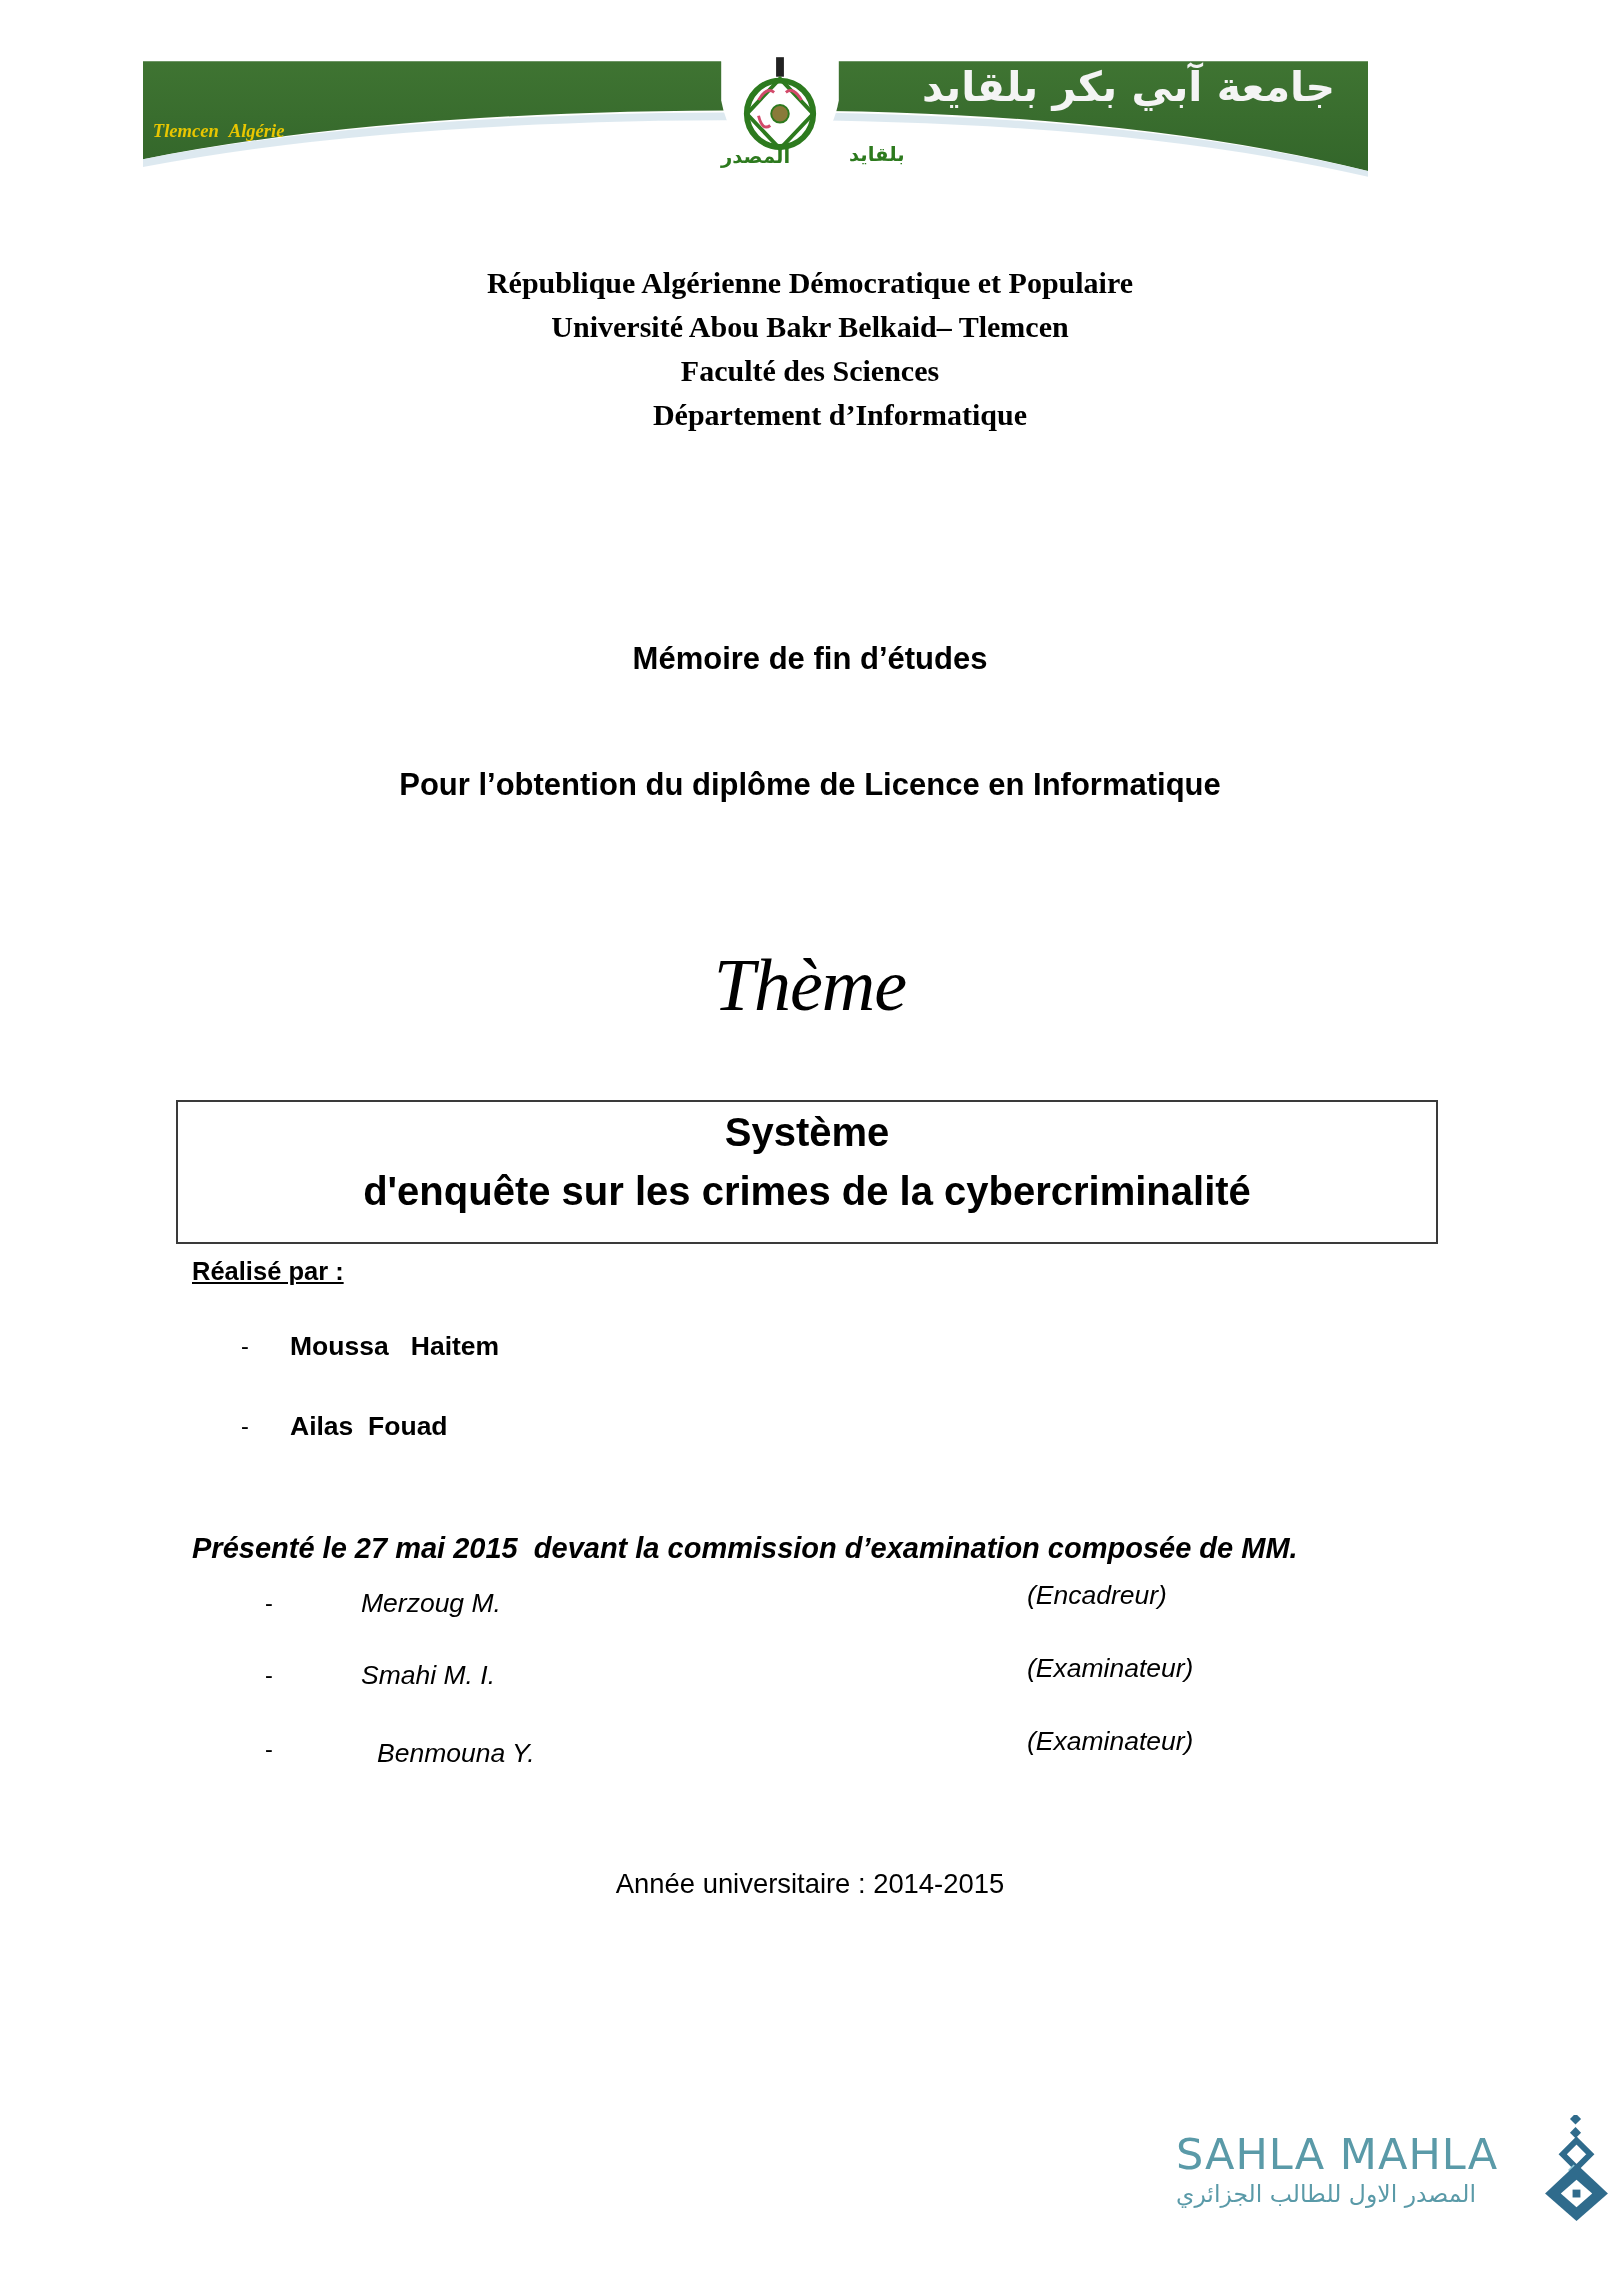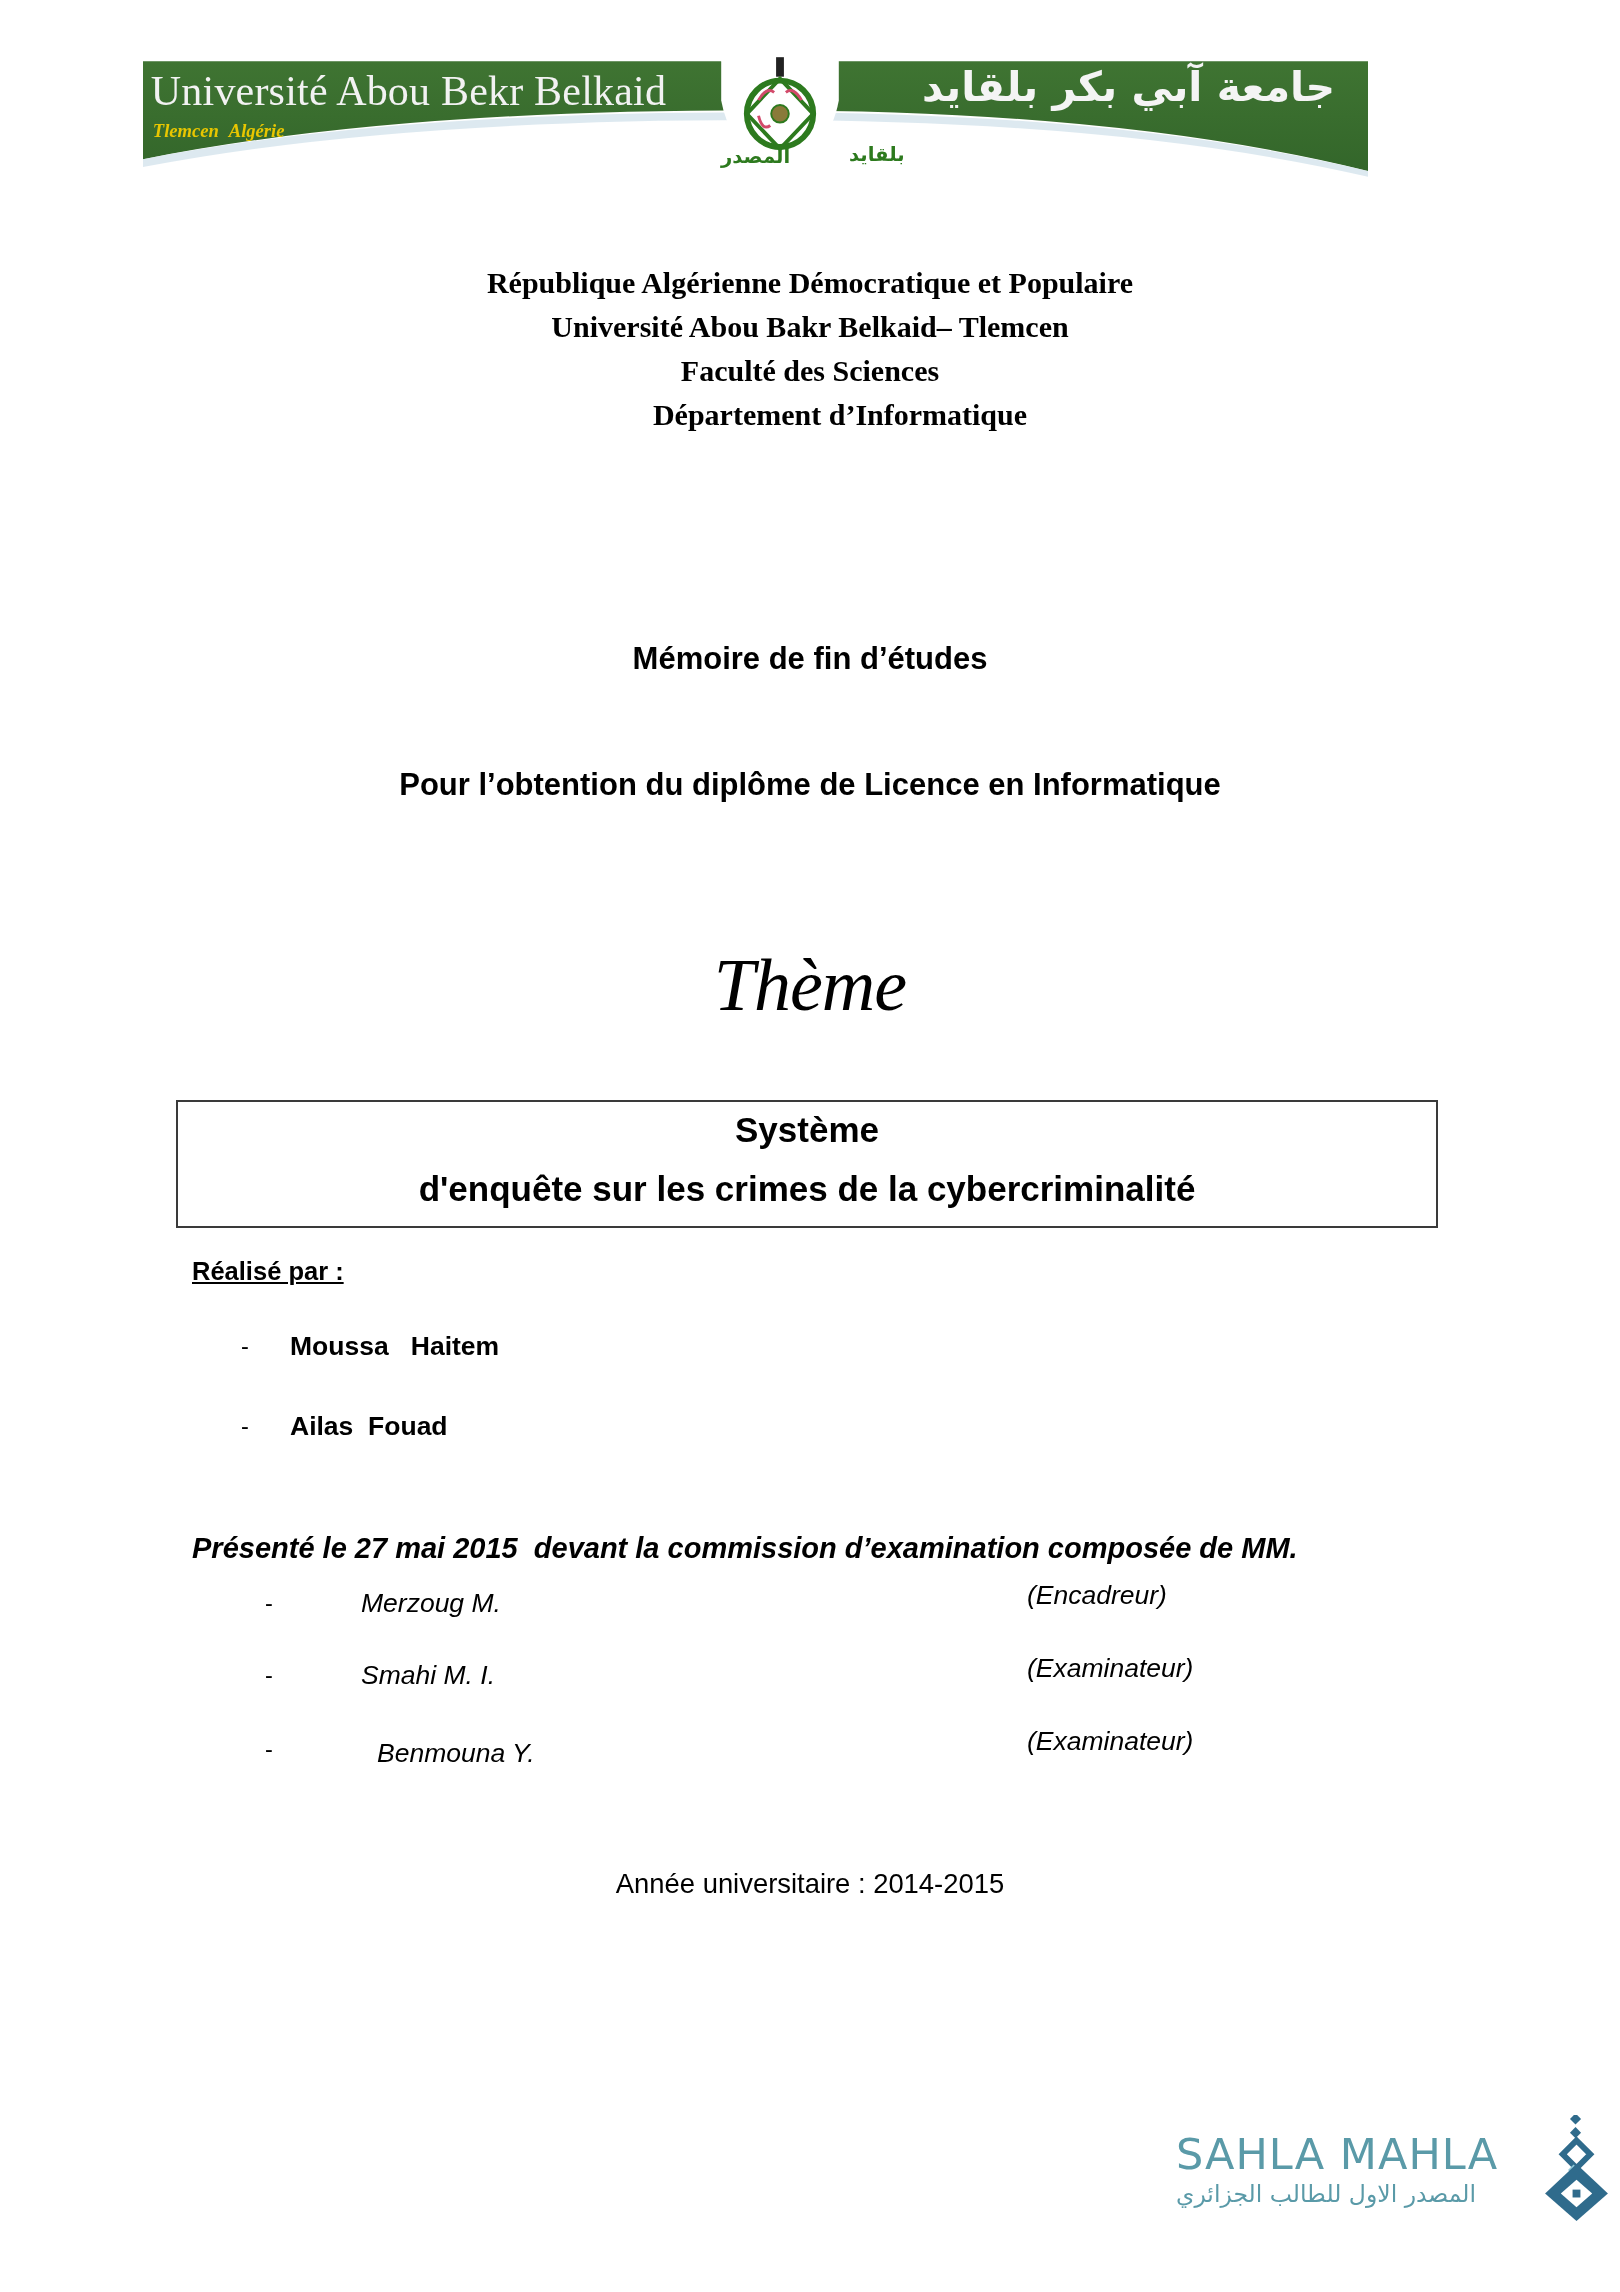--- a/index.html
+++ b/index.html
@@ -66,25 +66,25 @@
       font-weight: bold; font-size: 31px;
     }
 
     .theme-word {
       left: 0; width: 1620px; text-align: center;
       font-family: "Liberation Serif", serif;
       font-style: italic; font-size: 74px; letter-spacing: -1px;
     }
 
     .title-box {
-      left: 176px; top: 1100px; width: 1262px; height: 128px;
+      left: 176px; top: 1100px; width: 1262px; height: 144px;
       border: 2px solid #3a3a3a; box-sizing: border-box;
       text-align: center;
       font-family: "Liberation Sans", sans-serif;
-      font-weight: bold; font-size: 35px;
+      font-weight: bold; font-size: 40px;
     }
     .title-box .l1 { position: absolute; left: 0; right: 0; top: 7.8px; }
     .title-box .l2 { position: absolute; left: 0; right: 0; top: 67px; }
 
     .realise {
       left: 192px; top: 1257px;
       font-family: "Liberation Sans", sans-serif;
       font-weight: bold; font-size: 25.5px; text-decoration: underline;
     }
     .student {
@@ -135,21 +135,20 @@
       <linearGradient id="g1" x1="0" y1="0" x2="0" y2="1">
         <stop offset="0" stop-color="#3f7432"></stop>
         <stop offset="1" stop-color="#33662a"></stop>
       </linearGradient>
     </defs>
     <path d="M0 0 H1250 V112 Q1000 50 625 50 Q250 50 0 100 Z" fill="url(#g1)"></path>
     <path d="M0 100 Q250 52 625 52 Q1000 52 1250 112 L1250 118 Q1000 60 625 60 Q250 60 0 108 Z" fill="#cfe0ea" opacity="0.7"></path>
 
     <path d="M590 0 Q590 -2 595 -2 H705 Q710 -2 710 0 L710 40 Q700 95 650 100 Q600 95 590 40 Z" fill="#ffffff"></path>
   </svg>
-  <span class="banner-fr">Université Abou Bekr Belkaid</span>
   <span class="banner-sub">Tlemcen  Algérie</span>
   <span class="banner-ar">جامعة آبي بكر بلقايد</span>
 
   <svg class="abs" style="left:596px;top:-3.9px;" width="82" height="98" viewBox="0 0 84 100">
     <rect x="38" y="0" width="8" height="20" fill="#222"></rect>
     <circle cx="42" cy="58" r="34" fill="none" stroke="#2d7a1e" stroke-width="6"></circle>
     <polygon points="42,22 76,58 42,94 8,58" fill="none" stroke="#2d7a1e" stroke-width="4"></polygon>
     <path d="M20 44 Q28 30 36 36" stroke="#d24a6a" stroke-width="3" fill="none"></path>
     <path d="M64 44 Q56 30 48 36" stroke="#d24a6a" stroke-width="3" fill="none"></path>
     <path d="M20 60 Q24 76 32 70" stroke="#d24a6a" stroke-width="3" fill="none"></path>

